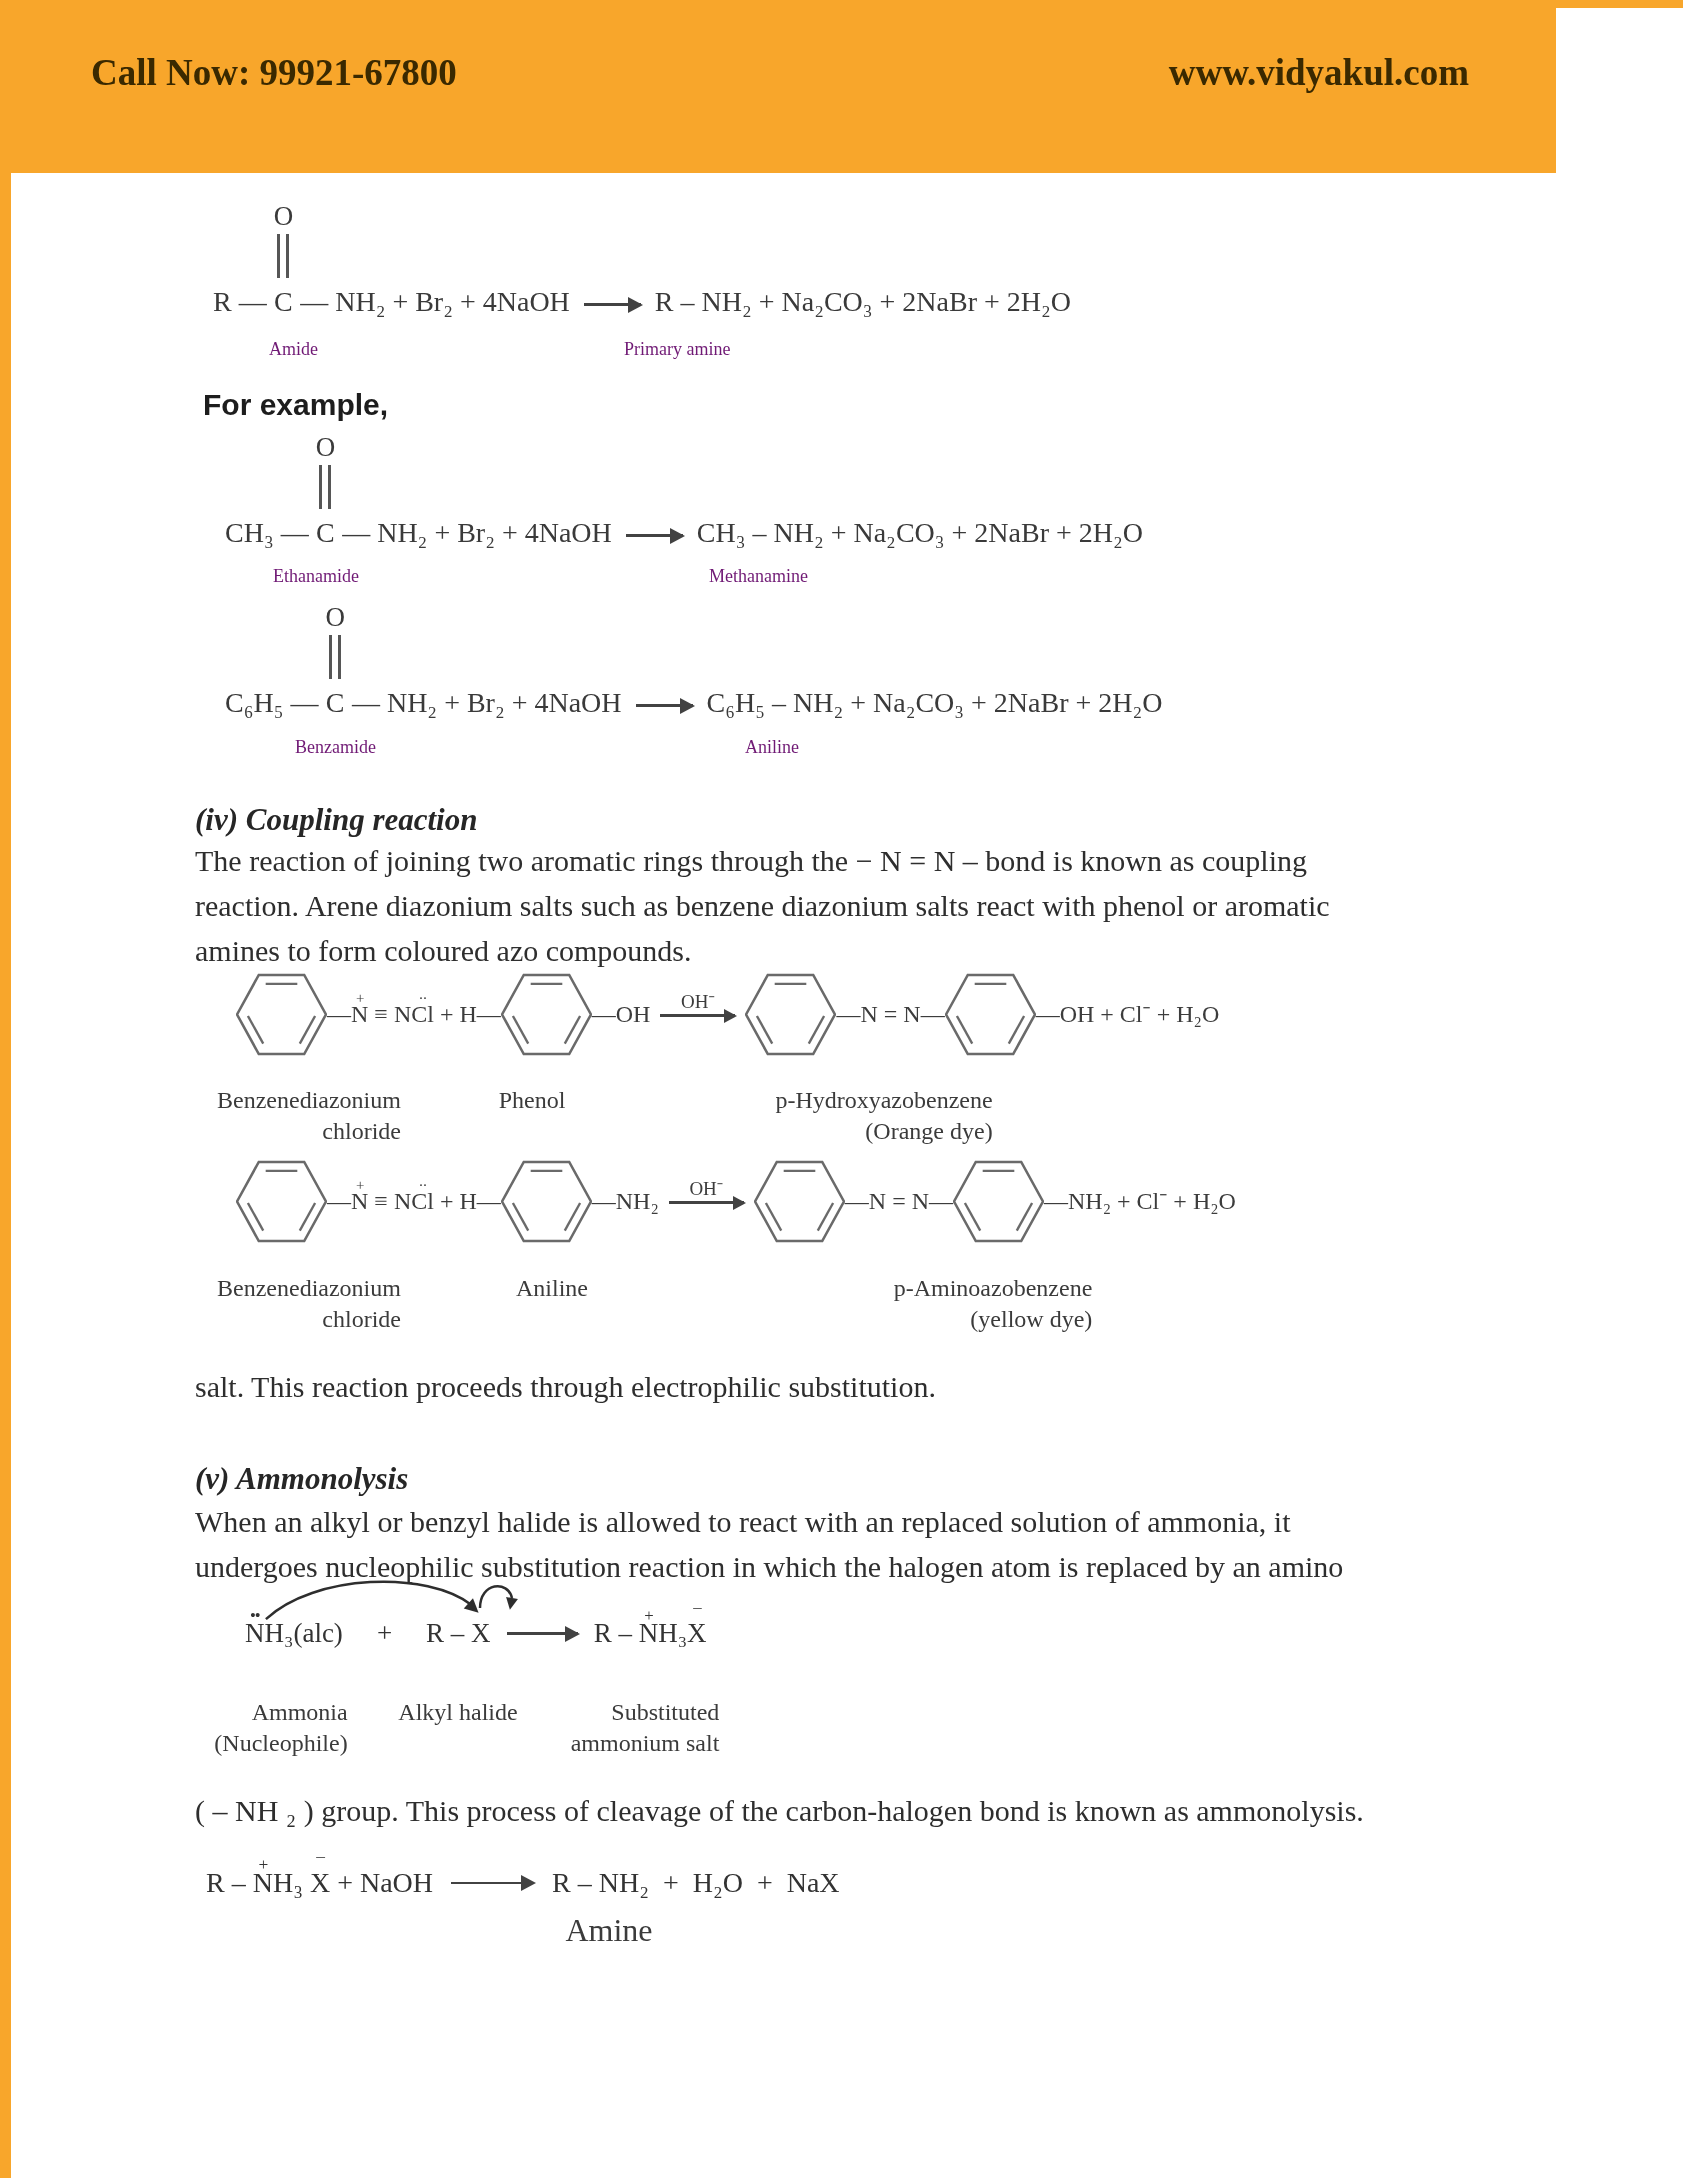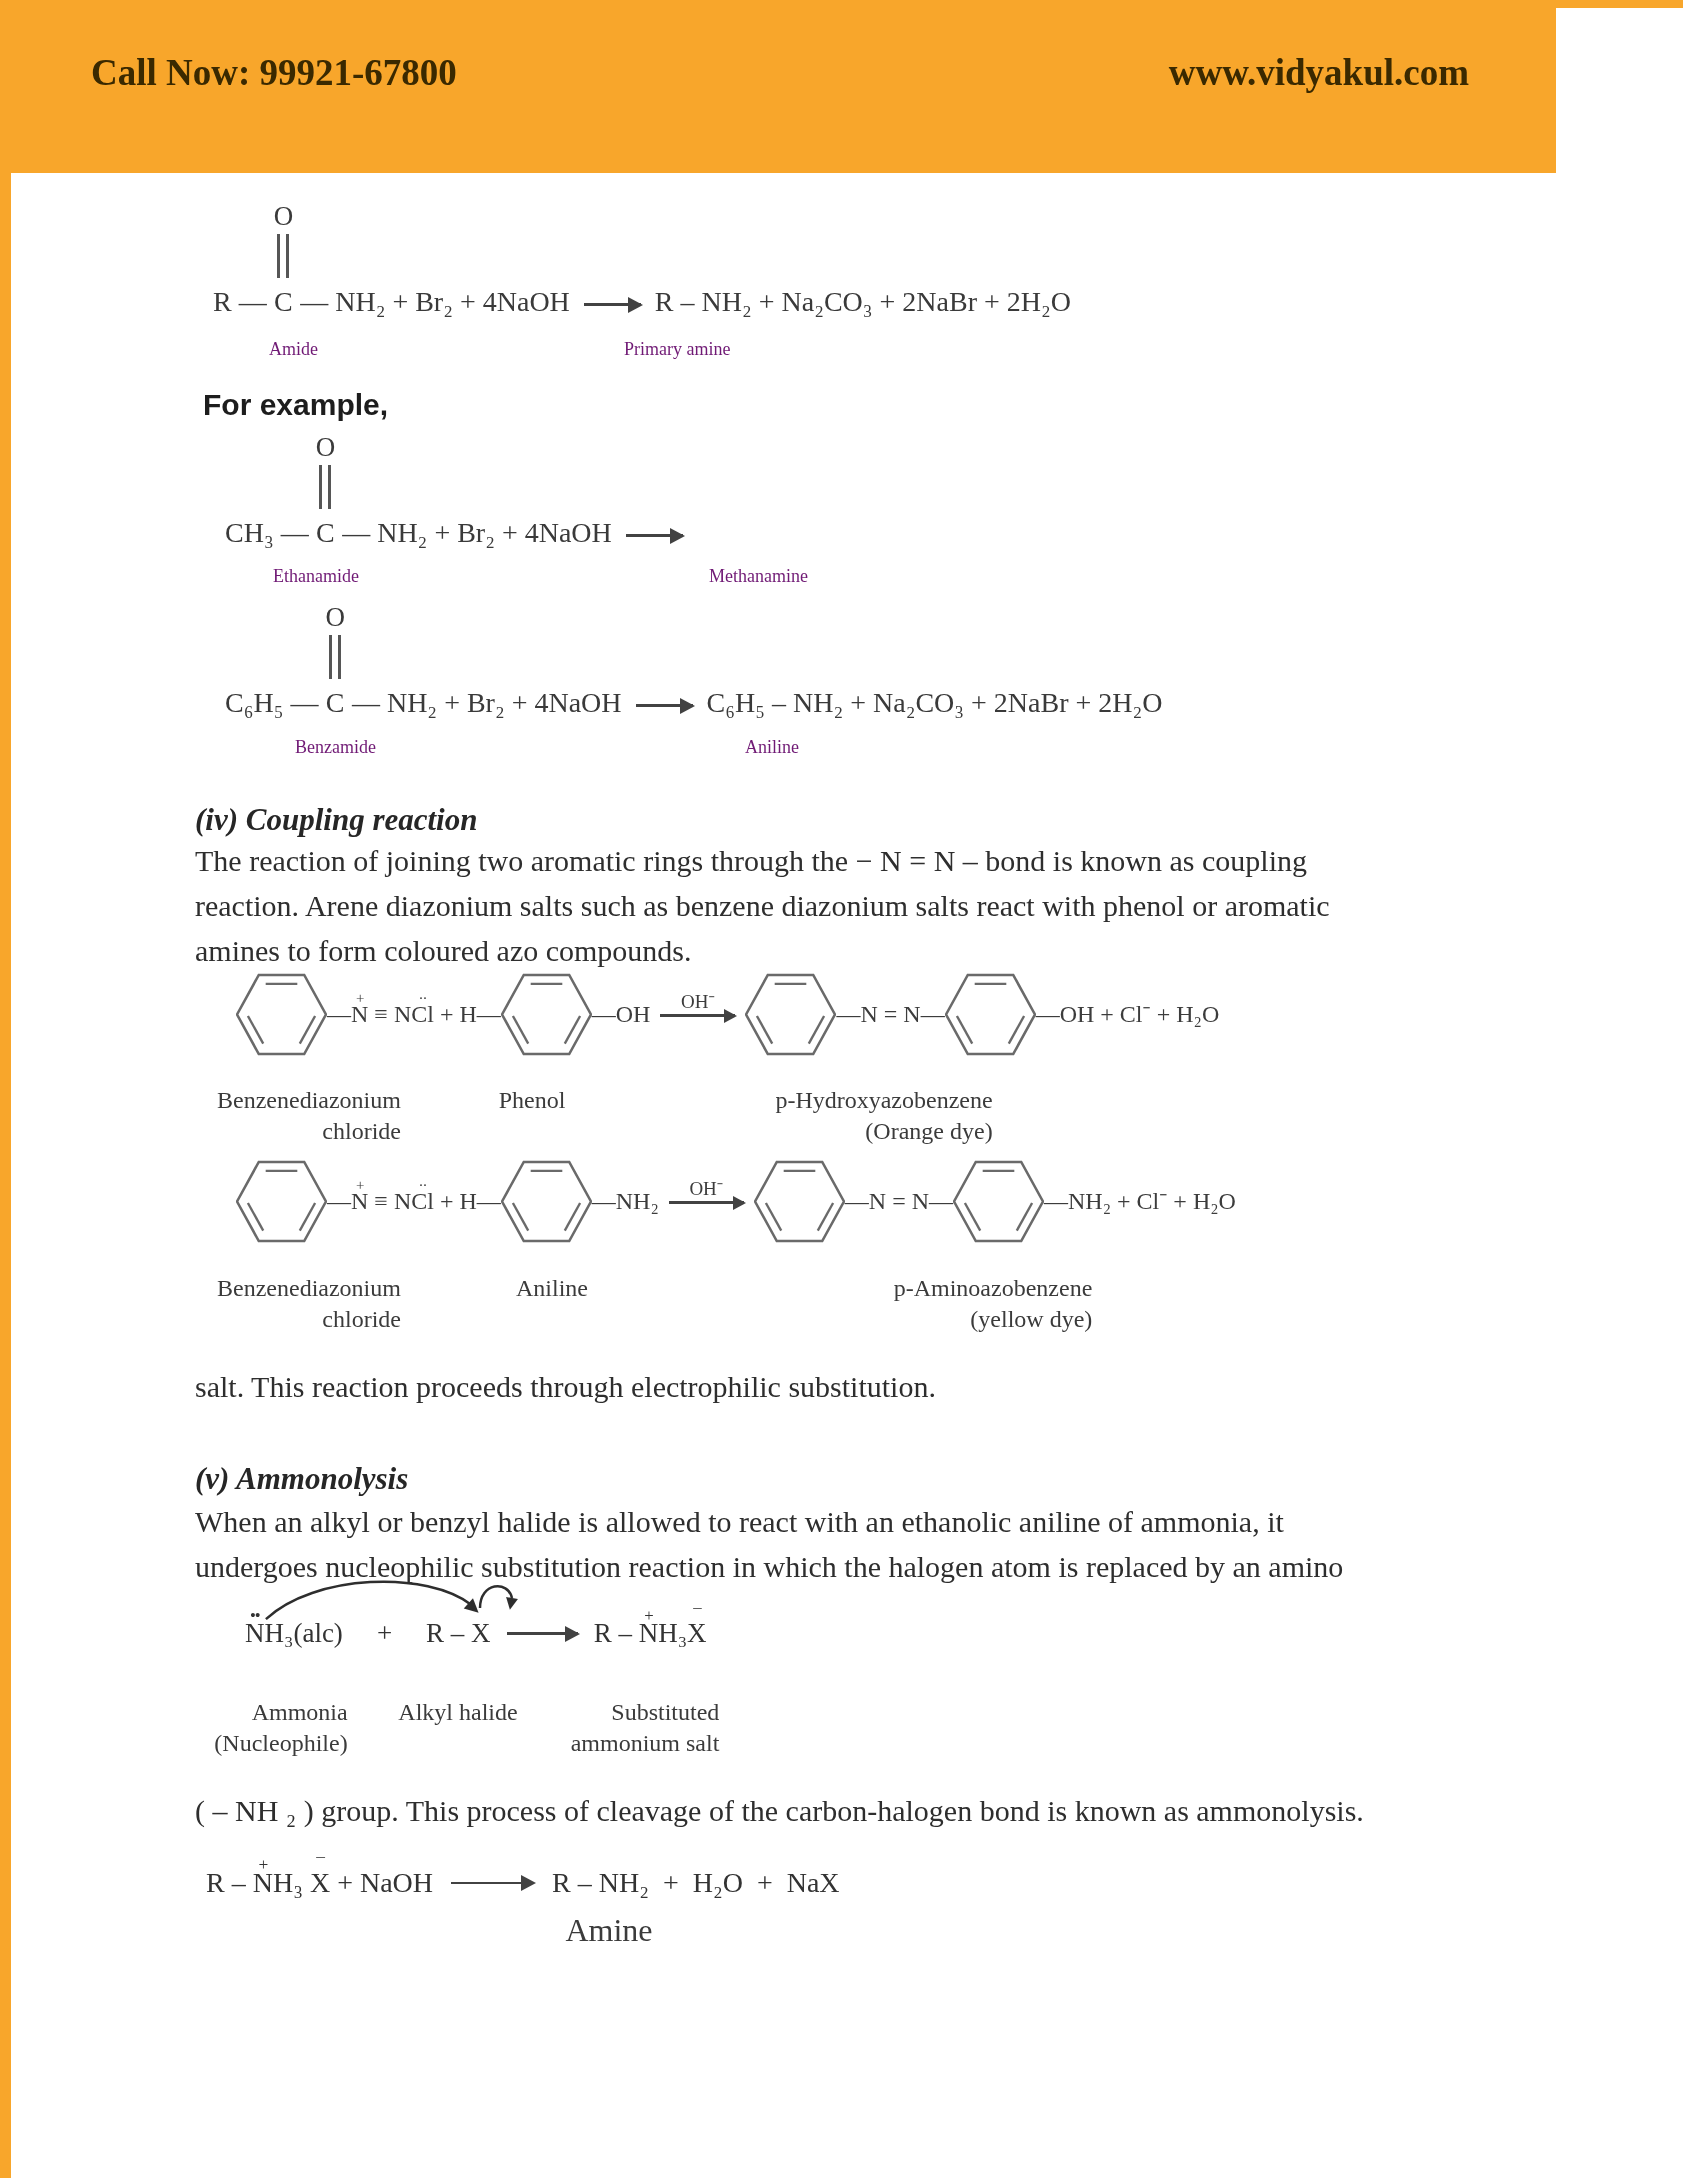--- a/index.html
+++ b/index.html
@@ -81,20 +81,21 @@
 
   <div class="rxnrow" style="left:225px;top:434px">
     <span>CH₃ — </span>
     <span class="carbonyl">
       <span class="o">O</span>
       <span class="dbond"></span>
       <span class="c">C</span>
     </span>
     <span> — NH₂ + Br₂ + 4NaOH</span>
     <span class="arr"></span>
+    <span>CH₃ – NH₂ + Na₂CO₃ + 2NaBr + 2H₂O</span>
   </div>
   <div class="chemlabel" style="left:273px;top:566px">Ethanamide</div>
   <div class="chemlabel" style="left:709px;top:566px">Methanamine</div>
 
   <div class="rxnrow" style="left:225px;top:604px">
     <span>C₆H₅ — </span>
     <span class="carbonyl">
       <span class="o">O</span>
       <span class="dbond"></span>
       <span class="c">C</span>
@@ -181,21 +182,21 @@
         </svg></span>
     <span>—NH₂ + Cl⁻ + H₂O</span>
   </div>
   <div class="clabel" style="left:309px;top:1273px"><span>Benzenediazonium</span><br><span>chloride</span></div>
   <div class="clabel" style="left:552px;top:1273px">Aniline</div>
   <div class="clabel" style="left:993px;top:1273px"><span>p-Aminoazobenzene</span><br><span>(yellow dye)</span></div>
 
   <div class="para" style="left:195px;top:1364px"><div>salt. This reaction proceeds through electrophilic substitution.</div></div>
 
   <div class="h-sec" style="left:195px;top:1461px">(v) Ammonolysis</div>
-  <div class="para" style="left:195px;top:1499px"><div>When an alkyl or benzyl halide is allowed to react with an ethanolic aniline of ammonia, it</div><div>undergoes nucleophilic substitution reaction in which the halogen atom is replaced by an amino</div></div>
+  <div class="para" style="left:195px;top:1499px"><div>When an alkyl or benzyl halide is allowed to react with an replaced solution of ammonia, it</div><div>undergoes nucleophilic substitution reaction in which the halogen atom is replaced by an amino</div></div>
 
   <div class="amrow" style="left:245px;top:1618px">
     <span><span class="stk"><span>N</span><span class="mk">••</span></span><span class="stk"><span>H₃(alc)</span></span></span>
     <span style="margin:0 34px">+</span>
     <span>R – X</span>
     <span class="arr"></span>
     <span><span class="stk"><span>R – </span></span><span class="stk"><span>N</span><span class="mk">+</span></span><span class="stk"><span>H₃</span></span><span class="stk"><span>X</span><span class="mk">¯</span></span></span>
   </div>
   <svg class="curve" style="left:259px;top:1572px" width="233" height="57" viewBox="0 0 235 58">
     <path d="M6,48 C55,2 170,-2 216,34"></path>

